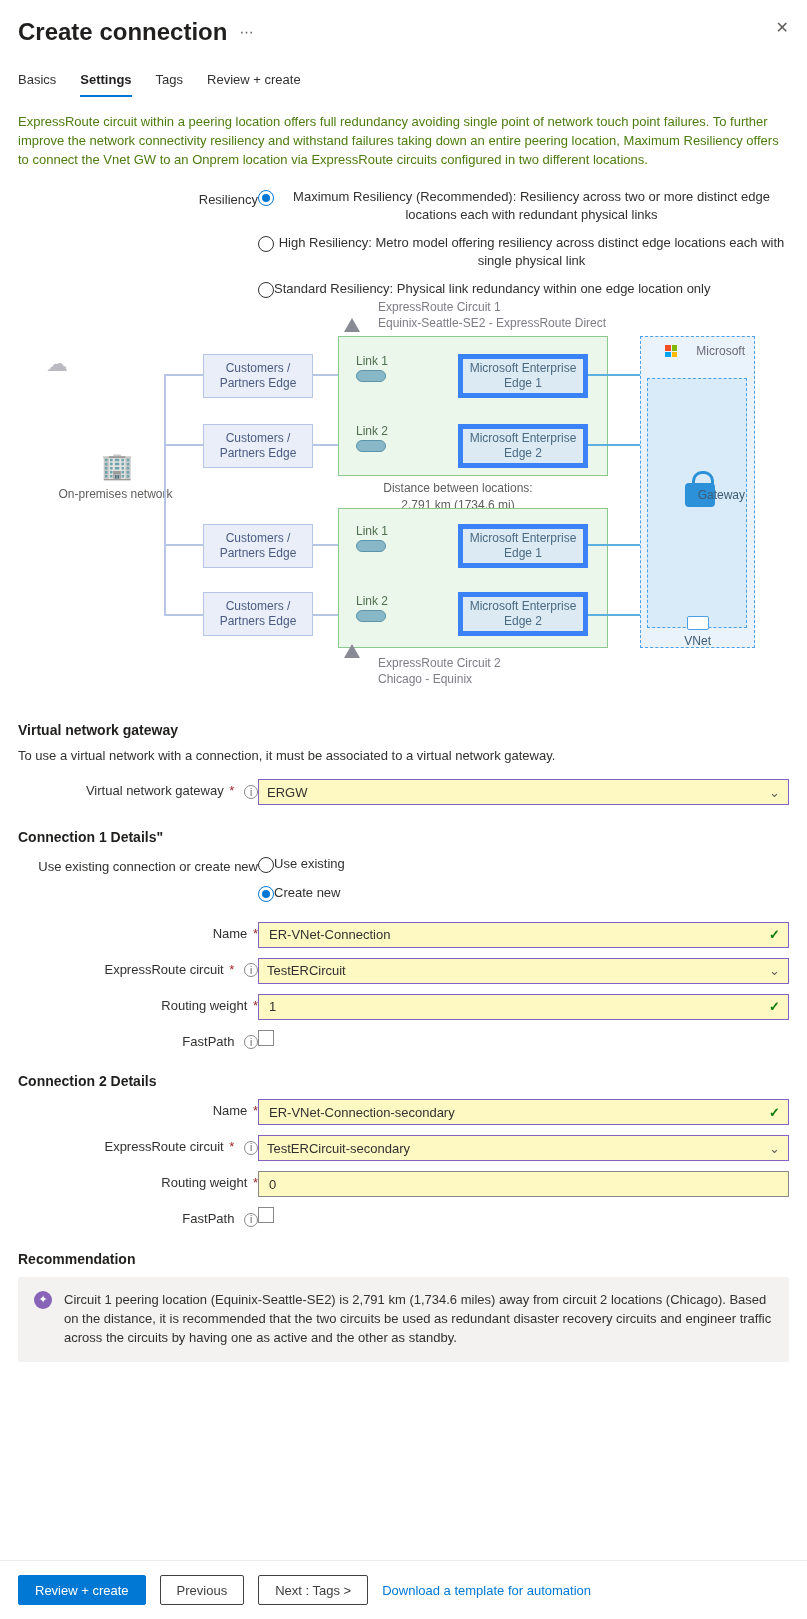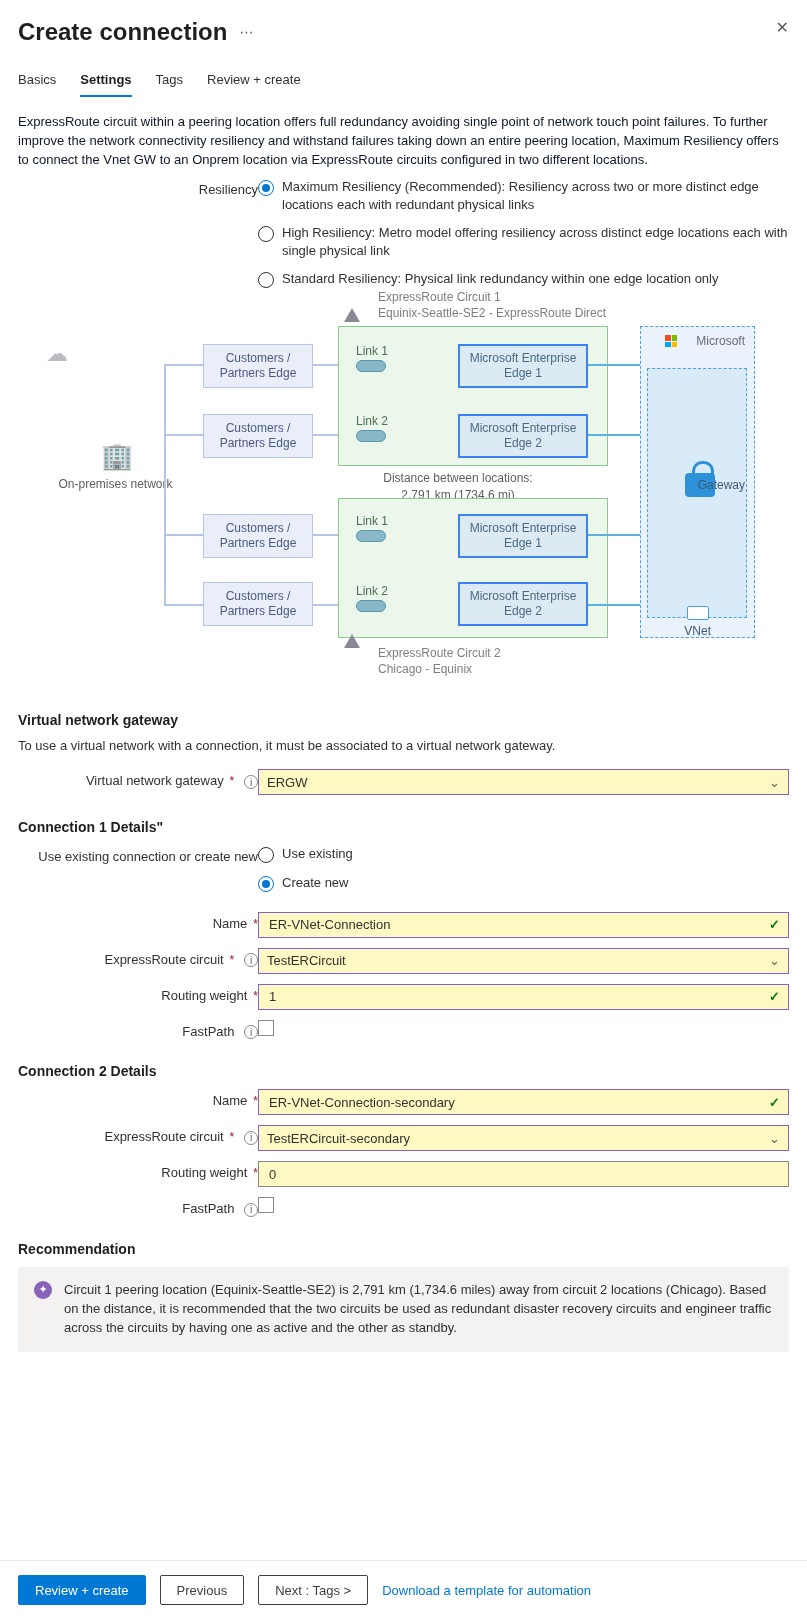--- a/index.html
+++ b/index.html
@@ -5,27 +5,27 @@
   * { box-sizing: border-box; }
   html, body { margin:0; padding:0; font-family: "Segoe UI", -apple-system, Arial, sans-serif; font-size:13px; color:#323130; background:#fff; }
   .page { width:807px; min-height:1619px; position:relative; padding:18px 18px 80px 18px; }
   .header { display:flex; align-items:center; margin-bottom:20px; }
   .title { font-size:24px; font-weight:600; color:#201f1e; }
   .more { margin-left:12px; color:#605e5c; font-size:14px; letter-spacing:2px; cursor:pointer; }
   .close { position:absolute; right:18px; top:18px; font-size:16px; color:#605e5c; cursor:pointer; }
   .tabs { display:flex; gap:24px; border-bottom:0; margin-bottom:16px; }
   .tab { padding:6px 0 8px 0; color:#323130; cursor:pointer; }
   .tab.active { color:#201f1e; font-weight:600; border-bottom:2px solid #0078d4; }
-  .intro { color:#0f172a; line-height:1.45; margin-bottom:8px; }
+  .intro { color:#4d7c0f; line-height:1.45; margin-bottom:18px; }
   .formrow { display:flex; align-items:flex-start; margin-bottom:10px; }
   .labelcol { width:240px; padding-top:4px; color:#323130;text-align:right; }
   .star { color:#a4262c; margin-left:2px; }
   .info { display:inline-flex; align-items:center; justify-content:center; width:14px; height:14px; border:1px solid #8a8886; border-radius:50%; font-size:10px; color:#605e5c; margin-left:6px; vertical-align:middle; }
   .ctrlcol { flex:1; }
-  .radio-opt { display:flex; align-items:flex-start; gap:8px; margin-bottom:10px; line-height:1.4; }
+  .radio-opt { display:flex; align-items:flex-start; margin-bottom:10px; line-height:1.4;text-align:center; }
   .radio { flex:0 0 16px; width:16px; height:16px; border:1px solid #323130; border-radius:50%; margin-top:2px; display:inline-flex; align-items:center; justify-content:center; cursor:pointer; }
   .radio.checked { border-color:#0078d4; }
   .radio.checked::after { content:""; width:8px; height:8px; border-radius:50%; background:#0078d4; }
   .section-h { font-weight:600; font-size:14px; margin:24px 0 10px 0; color:#201f1e; }
   .subtext { margin-bottom:16px; color:#323130; }
   .ctrl { width:455px; }
   .select, .input { width:100%; height:26px; border:1px solid #8a8886; padding:0 8px; font-size:13px; color:#323130; background:#fef9c3; display:flex; align-items:center; justify-content:space-between; cursor:pointer; }
   .select.purple, .input.purple { border-color:#8661c5; }
   .input { cursor:text; }
   .chev { color:#605e5c; }
@@ -58,21 +58,21 @@
   .cl2 { top:328px; }
   .tri { position:absolute; width:0; height:0; border-left:8px solid transparent; border-right:8px solid transparent; border-bottom:14px solid #8a8a96; }
   .t1 { left:296px; top:-10px; }
   .t2 { left:296px; top:316px; }
   .linklbl { position:absolute; color:#4f6f4f; }
   .linkbar { position:absolute; width:30px; height:12px; background:#88b7c7; border-radius:6px; border:1px solid #5c95a9; }
   .l1t { left:308px; top:26px; } .l1b { left:308px; top:42px; }
   .l2t { left:308px; top:96px; } .l2b { left:308px; top:112px; }
   .l3t { left:308px; top:196px; } .l3b { left:308px; top:212px; }
   .l4t { left:308px; top:266px; } .l4b { left:308px; top:282px; }
-  .msee { position:absolute; width:130px; height:44px; background:#dceaf3; border:2px solid #3b82f6; display:flex; align-items:center; justify-content:center; text-align:center; color:#4a6a82; line-height:1.25; }
+  .msee { position:absolute; width:130px; height:44px; background:#dceaf3; border:5px solid #3b82f6; display:flex; align-items:center; justify-content:center; text-align:center; color:#4a6a82; line-height:1.25; }
   .m1 { left:410px; top:26px; } .m2 { left:410px; top:96px; }
   .m3 { left:410px; top:196px; } .m4 { left:410px; top:264px; }
   .dist { position:absolute; left:320px; top:152px; width:180px; text-align:center; color:#605e5c; line-height:1.35; }
   .mscloud { position:absolute; right:32px; top:2px; color:#babac0; font-size:22px; }
   .msbox { position:absolute; right:0; top:8px; width:115px; height:312px; border:1px dashed #4aa0e6; background:#eaf3fb; }
   .mslabel { position:absolute; right:10px; top:16px; color:#6b6b75; display:flex; align-items:center; gap:19px; }
   .mslogo { width:12px; height:12px; display:inline-grid; grid-template:1fr 1fr/1fr 1fr; gap:1px; }
   .mslogo span:nth-child(1){background:#f25022;} .mslogo span:nth-child(2){background:#7fba00;}
   .mslogo span:nth-child(3){background:#00a4ef;} .mslogo span:nth-child(4){background:#ffb900;}
   .gwbox { position:absolute; right:8px; top:50px; width:100px; height:250px; border:1px dashed #4aa0e6; background:#d9ebf9; }

